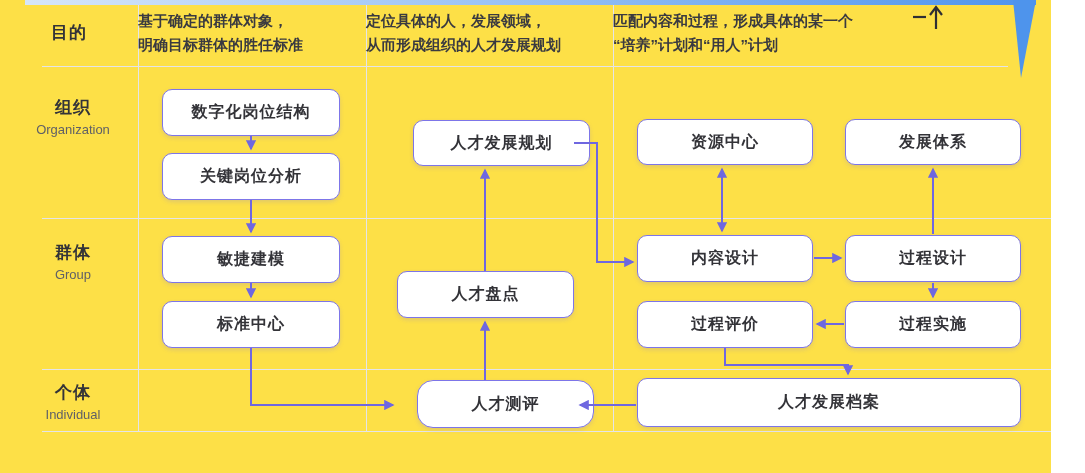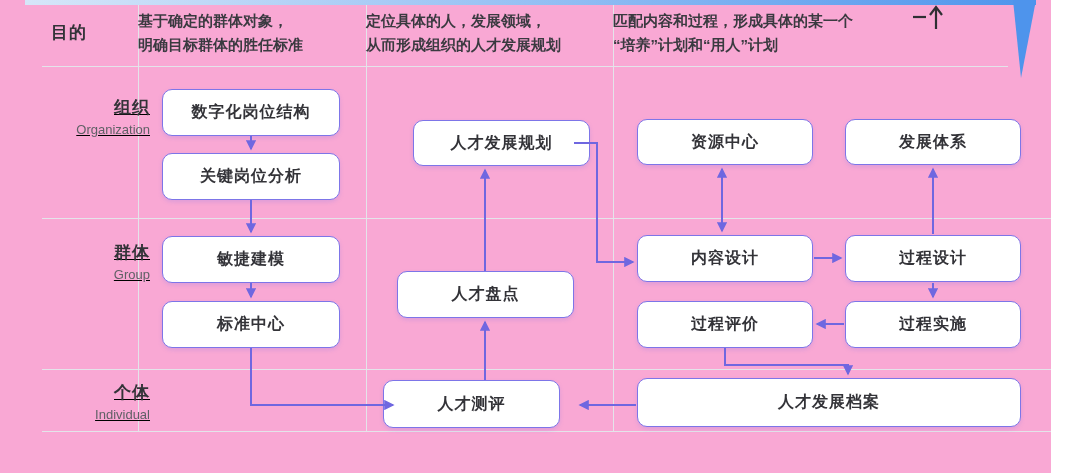--- a/index.html
+++ b/index.html
@@ -7,39 +7,39 @@
     --arrow:#6F67E0;
     --grid-line:#E4E4EA;
     --banner-blue:#4E94EC;
     --banner-light:#D6E6F9;
     --text-primary:#333338;
     --text-secondary:#606066;
     --pointer-dark:#2F2F33;
   }
   html,body{margin:0;padding:0;background:#fff;}
   body{font-family:"Liberation Sans","DejaVu Sans",sans-serif;}
-  .stage{position:relative;width:1051px;height:473px;background:#f9a8d4;overflow:hidden;}
+  .stage{position:relative;width:1051px;height:473px;background:#fde047;overflow:hidden;}
 
   .gridline{position:absolute;background:var(--grid-line,#E4E4EA);}
   .gl-h{height:1px;}
   .gl-v{width:1px;}
 
   .banner-bar{position:absolute;left:25px;top:0;width:1011px;height:4.5px;
     background:linear-gradient(90deg,var(--banner-light,#D6E6F9) 0%,#8FBCF3 55%,var(--banner-blue,#4E94EC) 100%);}
 
   .purpose{position:absolute;left:0;top:21px;width:138px;text-align:center;
     font-size:17px;font-weight:bold;color:var(--text-primary,#333);letter-spacing:1px;}
 
   .colhead{position:absolute;text-align:left;font-size:15px;font-weight:bold;
     line-height:24px;color:#3A3A40;}
   .colhead-1{left:138px;top:9px;width:228px;}
   .colhead-2{left:366px;top:9px;width:247px;}
   .colhead-3{left:613px;top:9px;width:455px;}
 
-  .rowlabel{position:absolute;left:12px;width:138px;text-align:right;text-decoration:underline;}
+  .rowlabel{position:absolute;left:4px;width:138px;text-align:center;}
   .rowlabel .zh{display:block;font-size:17px;font-weight:bold;color:var(--text-primary,#333);letter-spacing:1px;}
   .rowlabel .en{display:block;font-size:13px;color:var(--text-secondary,#606066);margin-top:3px;}
 
   .node{position:absolute;box-sizing:border-box;background:#fff;
     border:1.5px solid var(--node-border,#7D75E8);border-radius:10px;
     display:flex;align-items:center;justify-content:center;
     font-size:16px;font-weight:bold;color:var(--text-primary,#333);
     letter-spacing:1px;box-shadow:0 2px 4px rgba(125,117,232,0.22);}
 
   .overlay{position:absolute;left:0;top:0;width:1085px;height:473px;pointer-events:none;}
@@ -88,21 +88,21 @@
     <span class="en">Individual</span>
   </div>
 
   <div class="node" style="left:162px;top:89px;width:178px;height:47px;">数字化岗位结构</div>
   <div class="node" style="left:162px;top:153px;width:178px;height:47px;">关键岗位分析</div>
   <div class="node" style="left:162px;top:236px;width:178px;height:47px;">敏捷建模</div>
   <div class="node" style="left:162px;top:301px;width:178px;height:47px;">标准中心</div>
 
   <div class="node" style="left:397px;top:120px;width:177px;height:46px;margin-left:16px;">人才发展规划</div>
   <div class="node" style="left:397px;top:271px;width:177px;height:47px;">人才盘点</div>
-  <div class="node" style="left:383px;top:380px;width:177px;height:48px;">人才测评</div>
+  <div class="node" style="left:417px;top:380px;width:177px;height:48px;border-radius:16px;">人才测评</div>
 
   <div class="node" style="left:637px;top:119px;width:176px;height:46px;">资源中心</div>
   <div class="node" style="left:845px;top:119px;width:176px;height:46px;">发展体系</div>
   <div class="node" style="left:637px;top:235px;width:176px;height:47px;">内容设计</div>
   <div class="node" style="left:845px;top:235px;width:176px;height:47px;">过程设计</div>
   <div class="node" style="left:637px;top:301px;width:176px;height:47px;">过程评价</div>
   <div class="node" style="left:845px;top:301px;width:176px;height:47px;">过程实施</div>
   <div class="node" style="left:637px;top:378px;width:384px;height:49px;">人才发展档案</div>
 
   <svg class="overlay" viewBox="0 0 1085 473">

